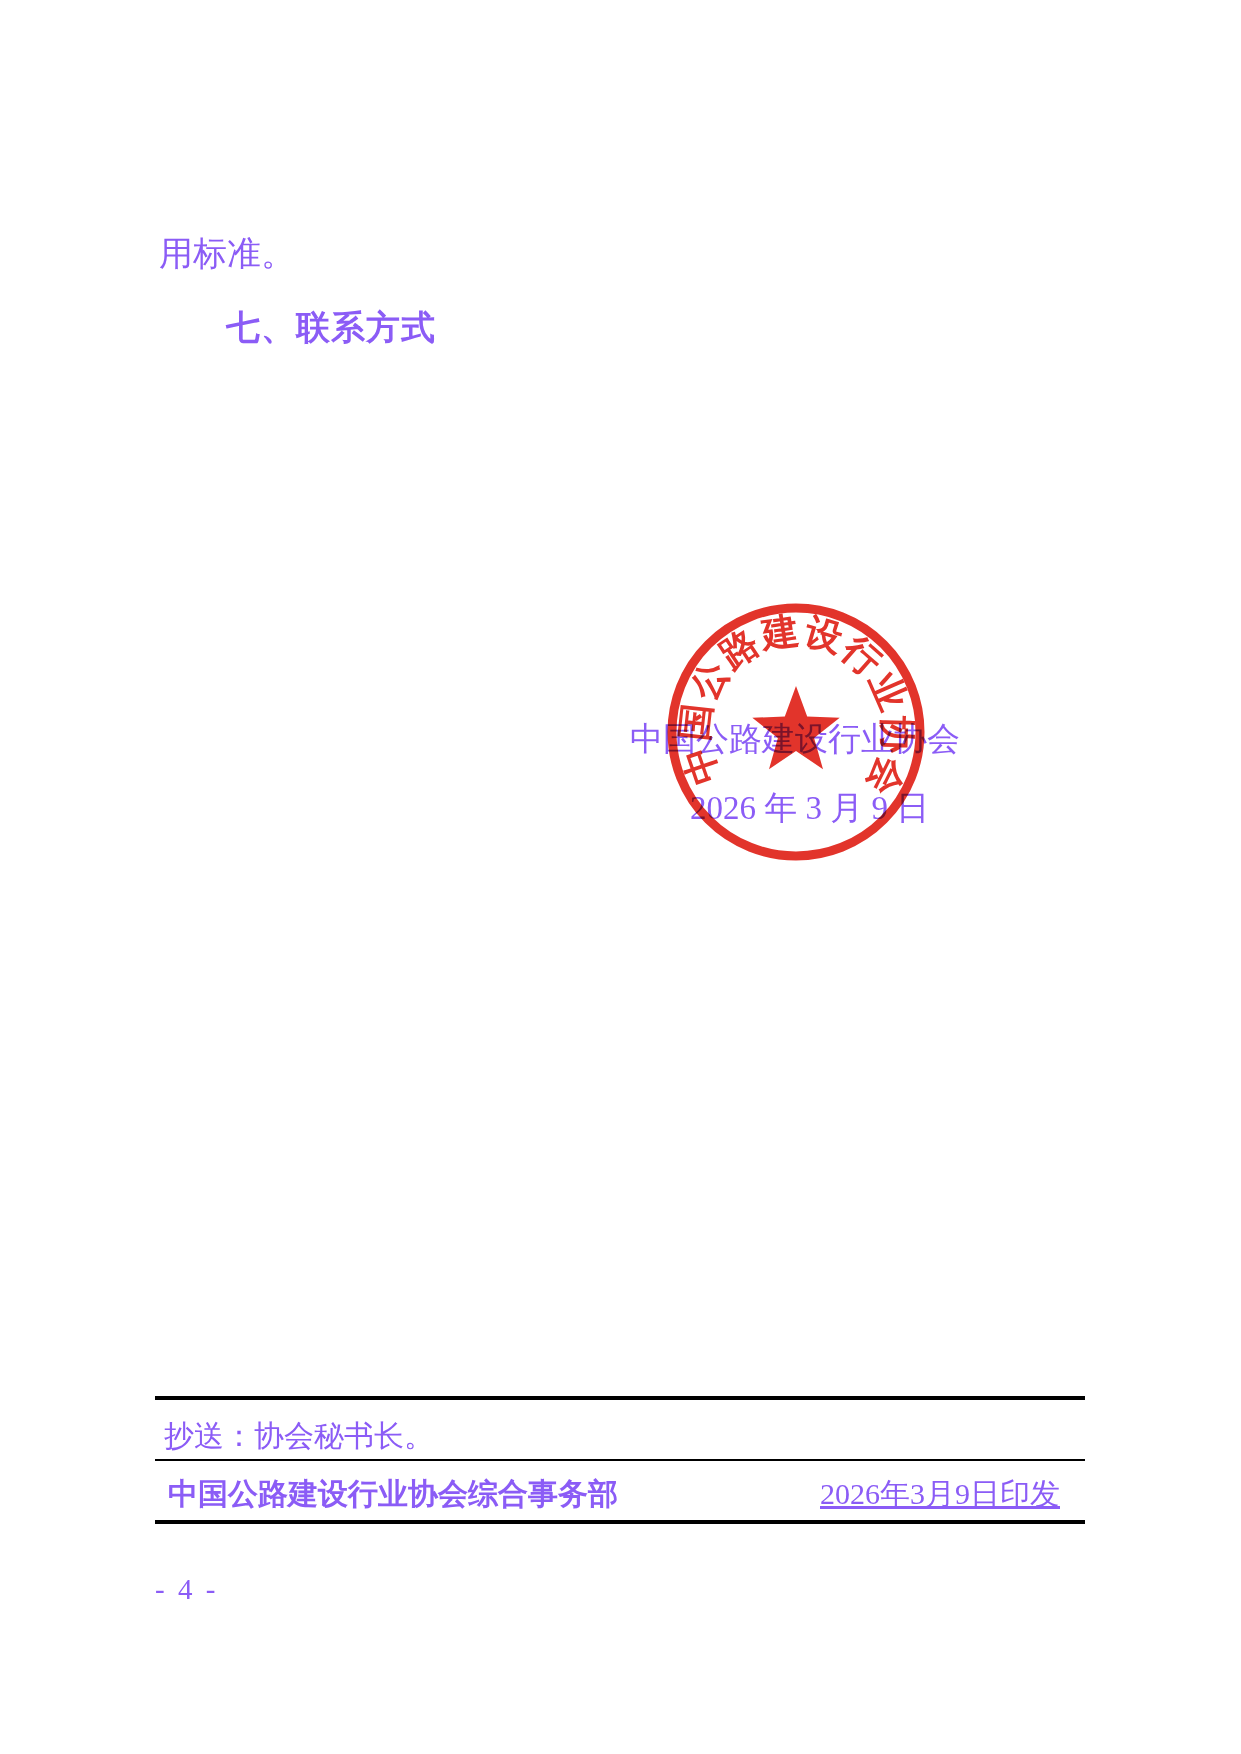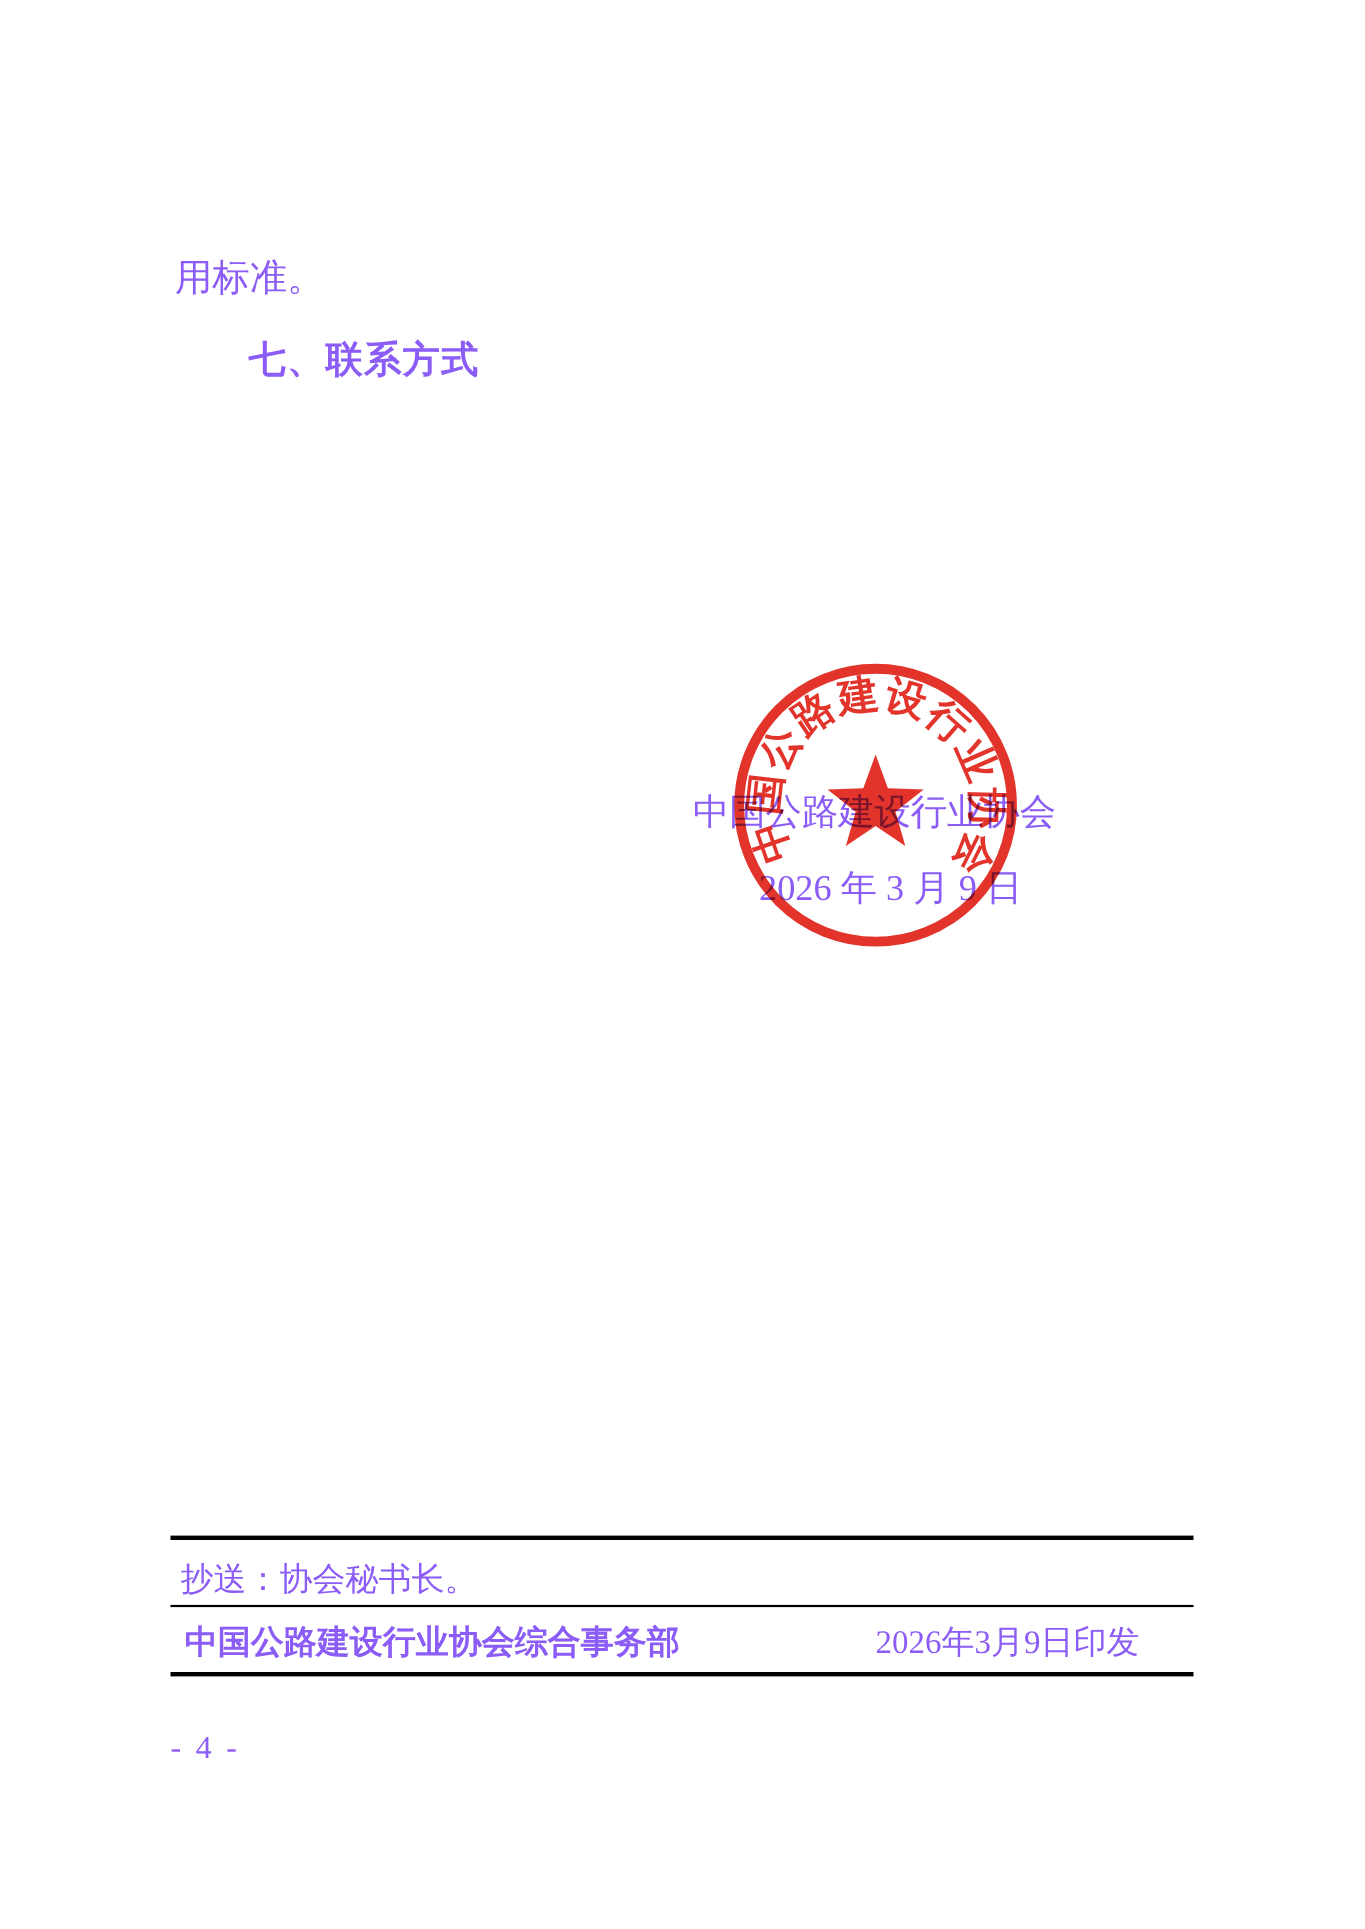--- a/index.html
+++ b/index.html
@@ -72,19 +72,19 @@
   </svg>
 
   <div class="rule thick" style="top:1396px;"></div>
 
   <p class="abs footer-text" style="left:164px; top:1419px;">抄送：协会秘书长。</p>
 
   <div class="rule thin" style="top:1459px;"></div>
 
   <p class="abs footer-text" style="left:168px; top:1477px;font-weight:bold;">中国公路建设行业协会综合事务部</p>
 
-  <p class="abs footer-text" style="left:796px; top:1477px;">2026年3月9日印发</p>
+  <p class="abs footer-text" style="left:820px; top:1477px;text-decoration:underline;">2026年3月9日印发</p>
 
   <div class="rule thick" style="top:1520px;"></div>
 
   <p class="abs page-num" style="left:155px; top:1573px;">- 4 -</p>
 
 </div>
 
 </body></html>

